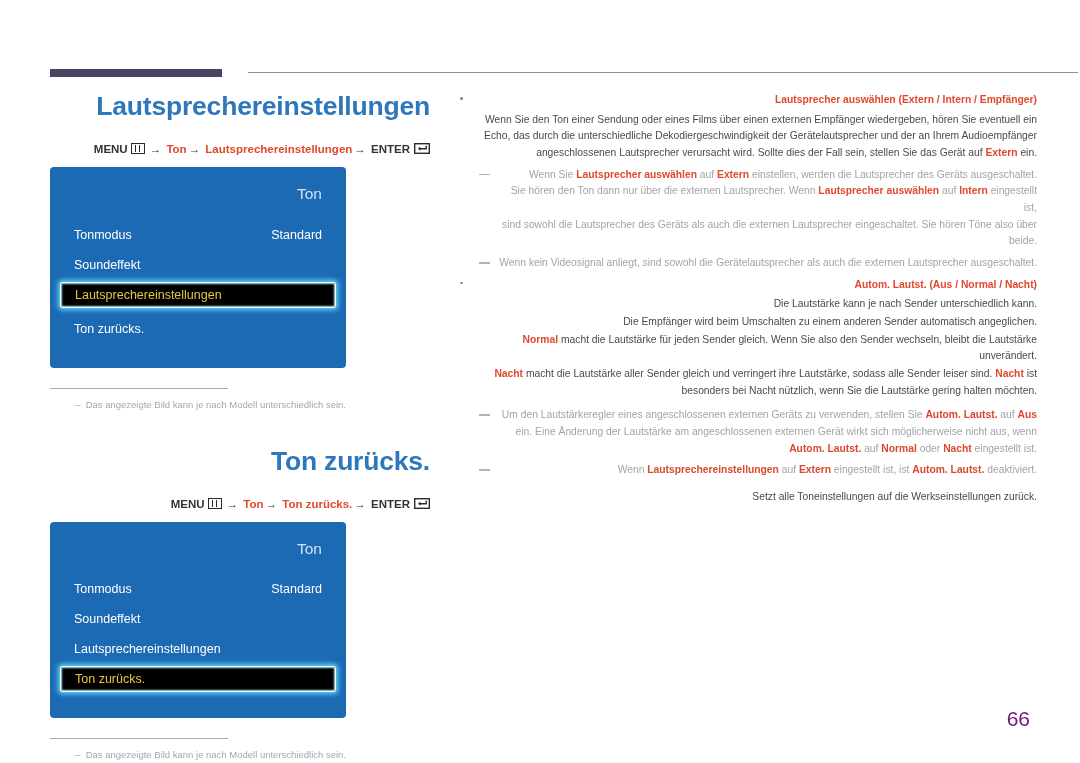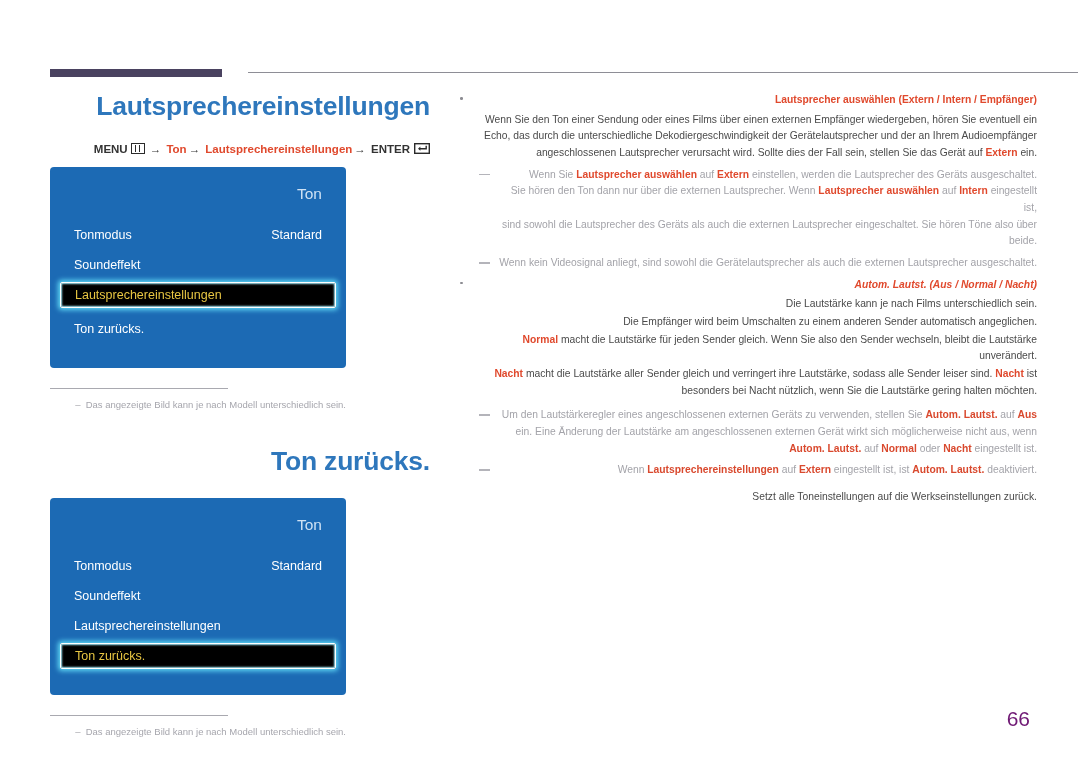--- a/index.html
+++ b/index.html
@@ -299,20 +299,30 @@
         <div class="footnote-rule"></div>
         <div class="footnote">
           <span class="dash">–</span><span>Das angezeigte Bild kann je nach Modell unterschiedlich sein.</span>
         </div>
       </div>
     </div>
 
     <div class="section" style="margin-top:36px;">
       <h1 class="section-title">Ton zurücks.</h1>
 
+      <div class="breadcrumb">
+        <span>MENU</span><span class="icon-menu"></span><span class="arrow">→</span>
+        <span class="accent">Ton</span><span class="arrow">→</span>
+        <span class="accent">Ton zurücks.</span><span class="arrow">→</span>
+        <span>ENTER</span><svg class="icon-enter" viewBox="0 0 16 11">
+            <rect x="0.7" y="0.7" width="14.6" height="9.6" fill="#fff" stroke="#2b2b2b" stroke-width="1.4"></rect>
+            <path d="M12.2 2.8 v2.9 H5.4" fill="none" stroke="#2b2b2b" stroke-width="1.4"></path>
+            <path d="M6.4 3.6 L4.0 5.7 L6.4 7.8 Z" fill="#2b2b2b"></path>
+          </svg>
+      </div>
 
       <div class="osd">
         <div class="osd-title">Ton</div>
 
         <div class="osd-row">
           <span class="label">Tonmodus</span>
           <span class="value">Standard</span>
         </div>
 
         <div class="osd-row">
@@ -358,28 +368,28 @@
       <span class="sub-line"><span>Wenn Sie </span><b class="acc">Lautsprecher auswählen</b><span> auf </span><b class="acc">Extern</b><span> einstellen, werden die Lautsprecher des Geräts ausgeschaltet.</span></span>
       <span class="sub-line"><span>Sie hören den Ton dann nur über die externen Lautsprecher. Wenn </span><b class="acc">Lautsprecher auswählen</b><span> auf </span><b class="acc">Intern</b><span> eingestellt ist,</span></span>
       <span class="sub-line">sind sowohl die Lautsprecher des Geräts als auch die externen Lautsprecher eingeschaltet. Sie hören Töne also über beide.</span>
     </div>
 
     <div class="subnote">
       <span class="dash"></span>
       <span class="sub-line">Wenn kein Videosignal anliegt, sind sowohl die Gerätelautsprecher als auch die externen Lautsprecher ausgeschaltet.</span>
     </div>
 
-    <div class="bullet" style="margin-top:4px;font-style:italic;">
+    <div class="bullet" style="margin-top:4px;">
       <span class="dot"></span>
       <div class="bullet-head">
         <span>Autom. Lautst.</span><span class="paren"> (Aus / Normal / Nacht)</span>
       </div>
     </div>
 
-    <div class="para">Die Lautstärke kann je nach Films unterschiedlich sein.</div>
+    <div class="para">Die Lautstärke kann je nach Sender unterschiedlich kann.</div>
     <div class="para">Die Empfänger wird beim Umschalten zu einem anderen Sender automatisch angeglichen.</div>
 
     <div class="para">
       <b class="acc">Normal</b><span> macht die Lautstärke für jeden Sender gleich. Wenn Sie also den Sender wechseln, bleibt die Lautstärke unverändert.</span>
     </div>
 
     <div class="para">
       <b class="acc">Nacht</b><span> macht die Lautstärke aller Sender gleich und verringert ihre Lautstärke, sodass alle Sender leiser sind. </span><b class="acc">Nacht</b><span> ist besonders bei Nacht nützlich, wenn Sie die Lautstärke gering halten möchten.</span>
     </div>
 

